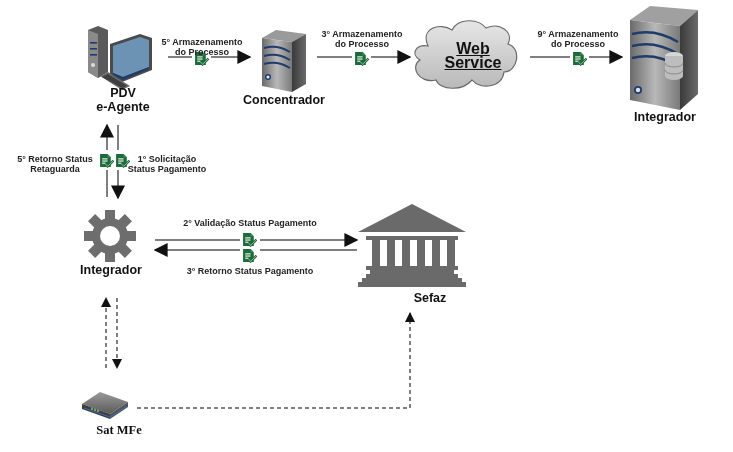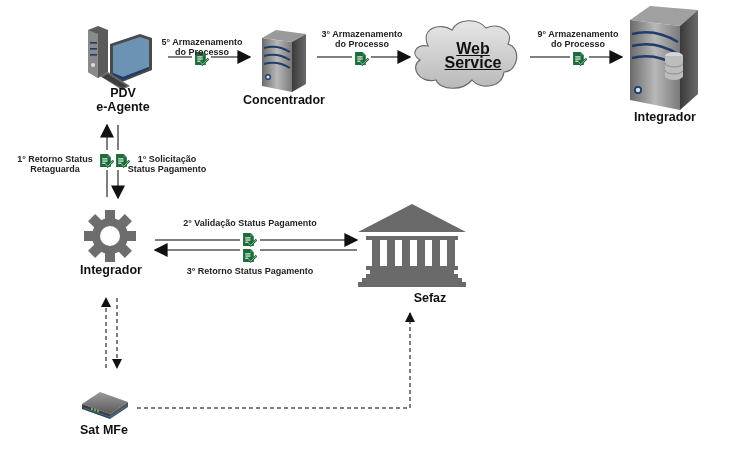--- a/index.html
+++ b/index.html
@@ -188,36 +188,36 @@
   <div>e-Agente</div>
 </div>
 <div class="lbl node-lbl" style="left:234px; top:93px; width:100px;">Concentrador</div>
 <div class="lbl cloud-lbl" style="left:440px; top:42px; width:66px;">
   <div>Web</div>
   <div>Service</div>
 </div>
 <div class="lbl node-lbl" style="left:620px; top:110px; width:90px;">Integrador</div>
 <div class="lbl node-lbl" style="left:66px; top:263px; width:90px;">Integrador</div>
 <div class="lbl node-lbl" style="left:400px; top:291px; width:60px;">Sefaz</div>
-<div class="lbl node-lbl" style="left:71px; top:423px; width:66px;">Sat MFe</div>
+<div class="lbl node-lbl" style="left:86px; top:423px; width:66px;font-family:Liberation Serif, serif;">Sat MFe</div>
 
 <div class="lbl edge-lbl" style="left:152px; top:37px; width:100px;">
   <div>5° Armazenamento</div>
   <div>do Processo</div>
 </div>
 <div class="lbl edge-lbl" style="left:312px; top:29px; width:100px;">
   <div>3° Armazenamento</div>
   <div>do Processo</div>
 </div>
 <div class="lbl edge-lbl" style="left:528px; top:29px; width:100px;">
   <div>9° Armazenamento</div>
   <div>do Processo</div>
 </div>
 <div class="lbl edge-lbl" style="left:14px; top:154px; width:82px; text-align:center;">
-  <div>1° Retorno Status</div>
+  <div>5° Retorno Status</div>
   <div>Retaguarda</div>
 </div>
 <div class="lbl edge-lbl" style="left:124px; top:154px; width:86px; text-align:center;">
   <div>1° Solicitação</div>
   <div>Status Pagamento</div>
 </div>
 <div class="lbl edge-lbl" style="left:170px; top:218px; width:160px;">2° Validação Status Pagamento</div>
 <div class="lbl edge-lbl" style="left:170px; top:266px; width:160px;">3° Retorno Status Pagamento</div>
 
 </body></html>

